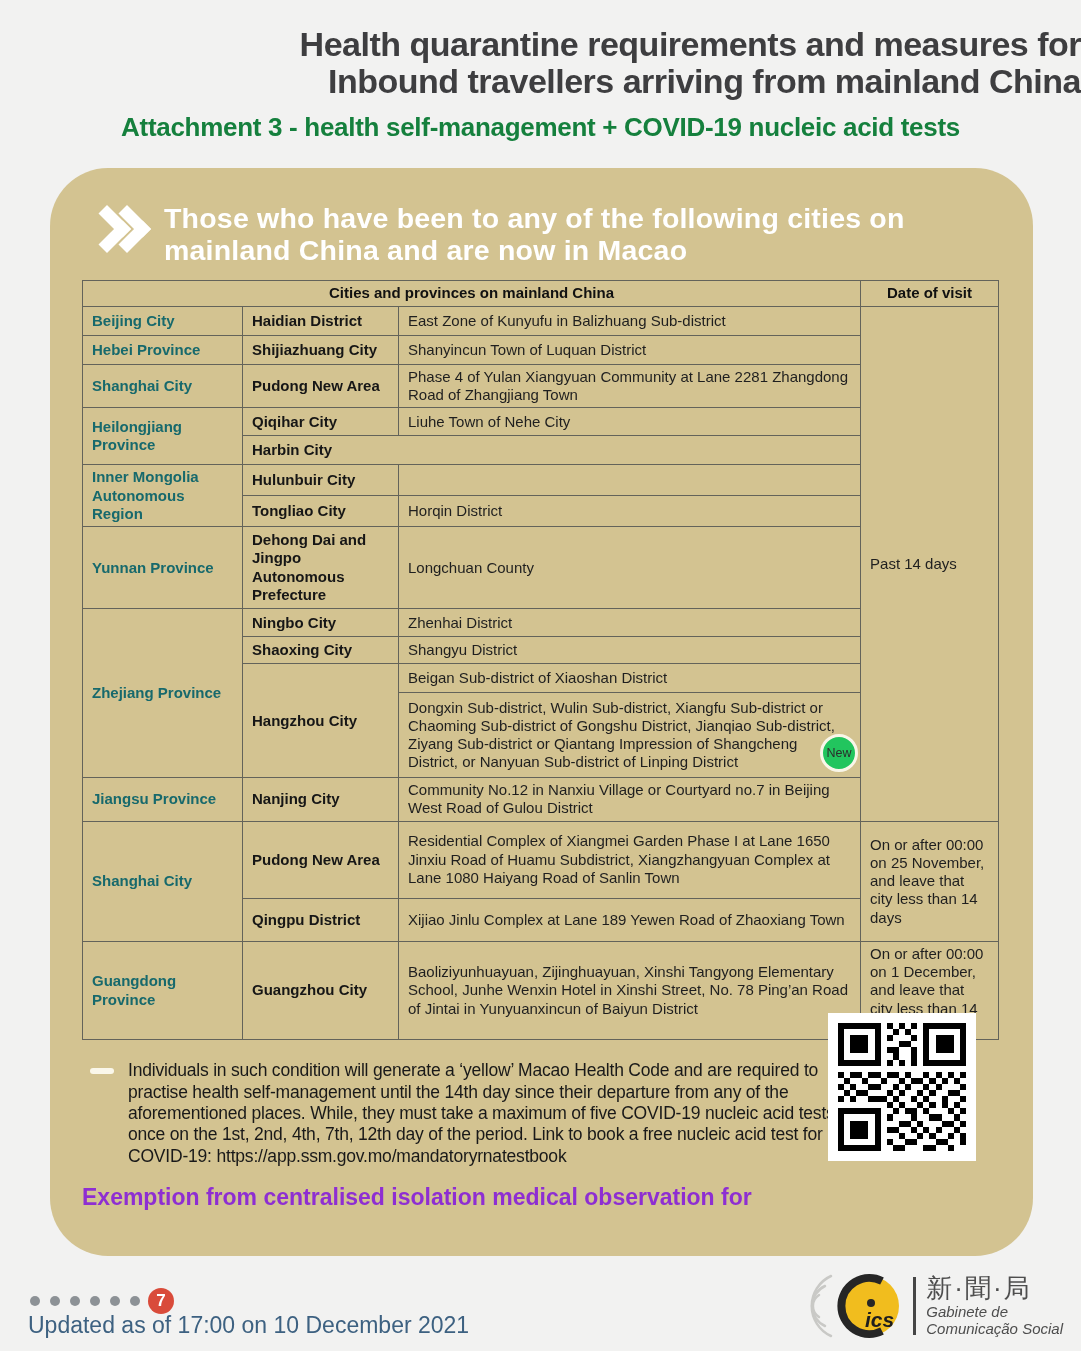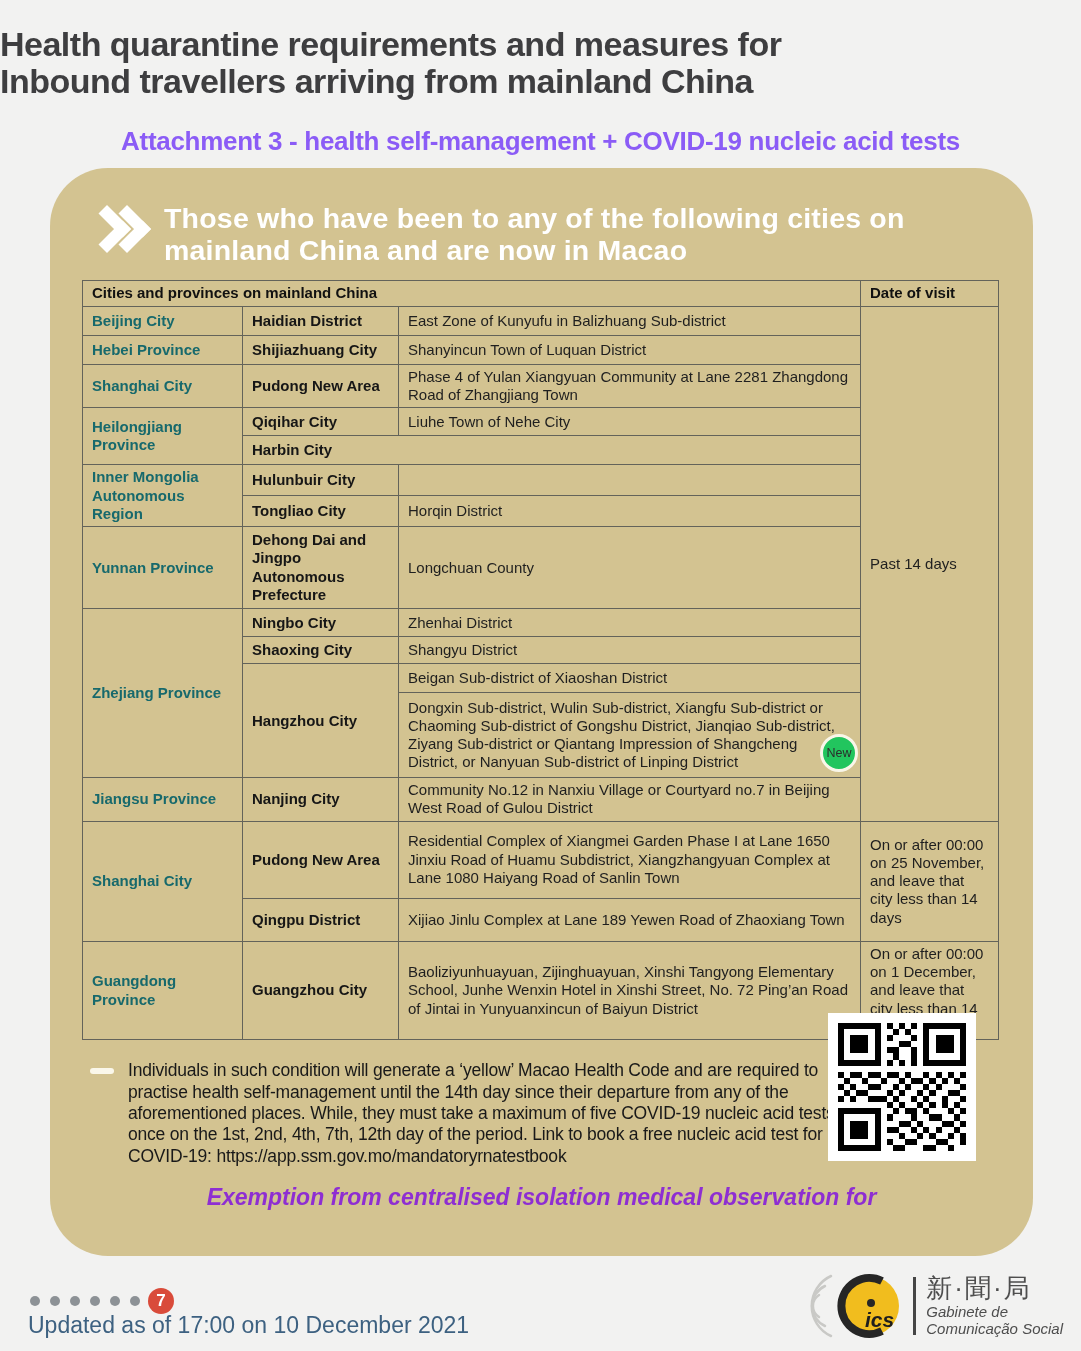--- a/index.html
+++ b/index.html
@@ -6,34 +6,34 @@
   body{
     width:1081px;height:1351px;
     background:#f2f2f1;
     font-family:"Liberation Sans", sans-serif;
     position:relative;
     color:#1c1c1c;
   }
   
   .main-title{
     padding-top:26px;
-    text-align:left;
+    text-align:right;
     font-weight:bold;
     font-size:34px;
     line-height:1.08;
     letter-spacing:-0.5px;
     color:#3e3e40;
   }
   .sub-title{
-    margin-top:27px;
+    margin-top:13px;
     text-align:center;
     font-weight:bold;
     font-size:26px;
     letter-spacing:-0.3px;
-    color:#8b5cf6;
+    color:#15803d;
   }
   
   .panel{
     position:absolute;
     left:50px; top:168px;
     width:983px; height:1088px;
     background:#d3c391;
     border-radius:58px;
     box-sizing:border-box;
     padding:34px 32px 0 32px;
@@ -62,21 +62,21 @@
     width:916px;
     font-size:15px;
   }
   table.geo td{
     border:1px solid #63635a;
     padding:3px 9px;
     vertical-align:middle;
     line-height:1.22;
     word-wrap:break-word;
   }
-  td.thc{font-weight:bold;text-align:left;padding:2px 4px;color:#111;}
+  td.thc{font-weight:bold;text-align:center;padding:2px 4px;color:#111;}
   td.province{color:#17696c;font-weight:bold;}
   td.city{font-weight:bold;color:#161616;}
   td.detail{color:#1f1f1f;}
   td.datecell{color:#1f1f1f;line-height:1.25;padding:3px 7px;}
   td.rel{position:relative;}
   .new-badge{
     position:absolute;
     right:2px;bottom:5px;
     width:32px;height:32px;
     border-radius:50%;
@@ -106,26 +106,25 @@
     position:absolute;
     right:57px; top:845px;
     width:128px;height:128px;
     background:#ffffff;
     padding:10px;
   }
   .qr-box svg{width:128px;height:128px;display:block;}
   
   .exemption{
     margin-top:4px;
-    text-align:center;
+    text-align:left;
     font-weight:bold;
     font-size:23px;
     line-height:1.22;
     color:#8e2ed2;
-    font-style:italic;
   }
   
   .dots-row{
     position:absolute;left:30px;top:1288px;
     display:flex;align-items:center;
   }
   .dot{width:10px;height:10px;border-radius:50%;background:#8d9296;margin-right:10px;}
   .page-badge{
     width:26px;height:26px;border-radius:50%;
     background:#d94b3a;color:#ffffff;
@@ -248,21 +247,21 @@
       <td class="detail">Residential Complex of Xiangmei Garden Phase I at Lane 1650 Jinxiu Road of Huamu Subdistrict, Xiangzhangyuan Complex at Lane 1080 Haiyang Road of Sanlin Town</td>
       <td class="datecell" rowspan="2">On or after 00:00 on 25 November, and leave that city less than 14 days</td>
     </tr>
     <tr style="height:43px">
       <td class="city">Qingpu District</td>
       <td class="detail">Xijiao Jinlu Complex at Lane 189 Yewen Road of Zhaoxiang Town</td>
     </tr>
     <tr style="height:70px">
       <td class="province">Guangdong Province</td>
       <td class="city">Guangzhou City</td>
-      <td class="detail">Baoliziyunhuayuan, Zijinghuayuan, Xinshi Tangyong Elementary School, Junhe Wenxin Hotel in Xinshi Street, No. 72 Ping’an Road of Jintai in Yunyuanxincun of Baiyun District</td>
+      <td class="detail">Baoliziyunhuayuan, Zijinghuayuan, Xinshi Tangyong Elementary School, Junhe Wenxin Hotel in Xinshi Street, No. 78 Ping’an Road of Jintai in Yunyuanxincun of Baiyun District</td>
       <td class="datecell">On or after 00:00 on 1 December, and leave that city less than 14 days</td>
     </tr>
   </tbody>
     </table>
 
   <div class="notes">
     <div class="note">
       <div class="dash-bullet"></div>
       <div class="note-text">Individuals in such condition will generate a ‘yellow’ Macao Health Code and are required to practise health self-management until the 14th day since their departure from any of the aforementioned places. While, they must take a maximum of five COVID-19 nucleic acid tests, once on the 1st, 2nd, 4th, 7th, 12th day of the period. Link to book a free nucleic acid test for COVID-19: https://app.ssm.gov.mo/mandatoryrnatestbook</div>
     </div>

